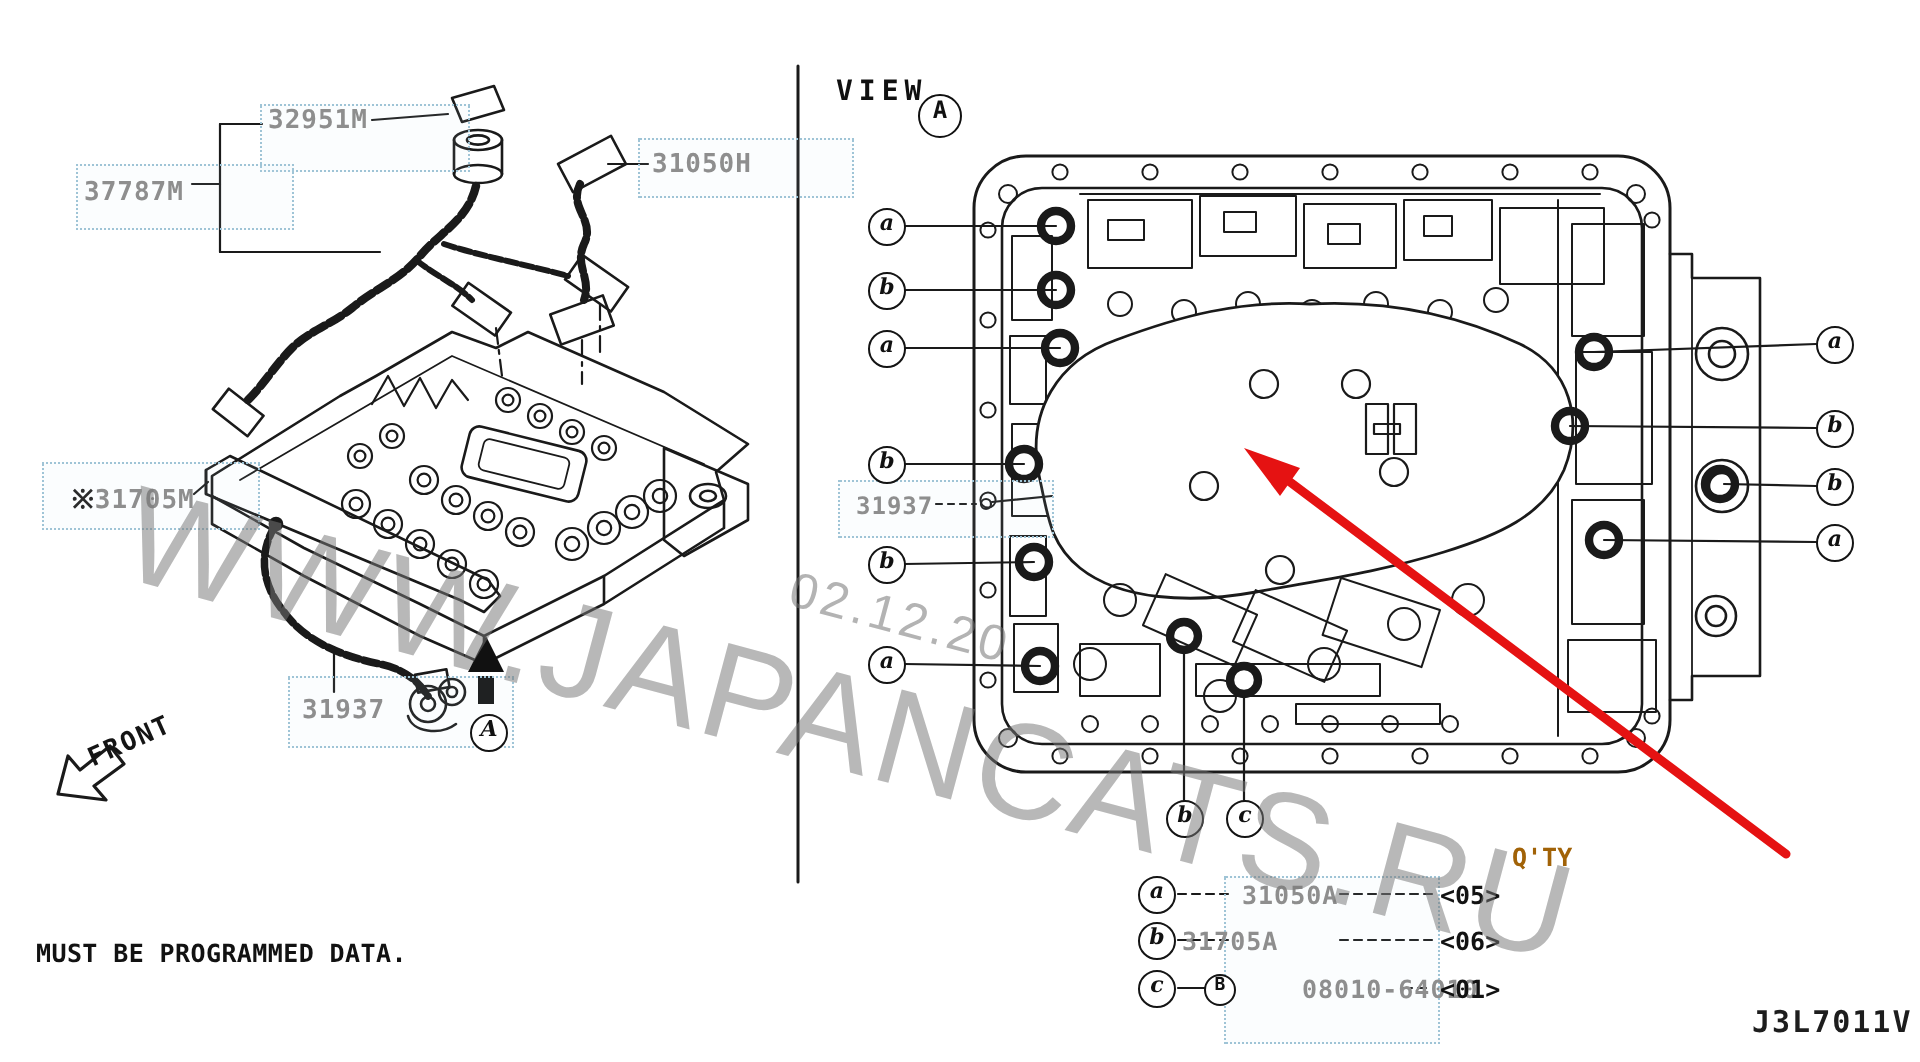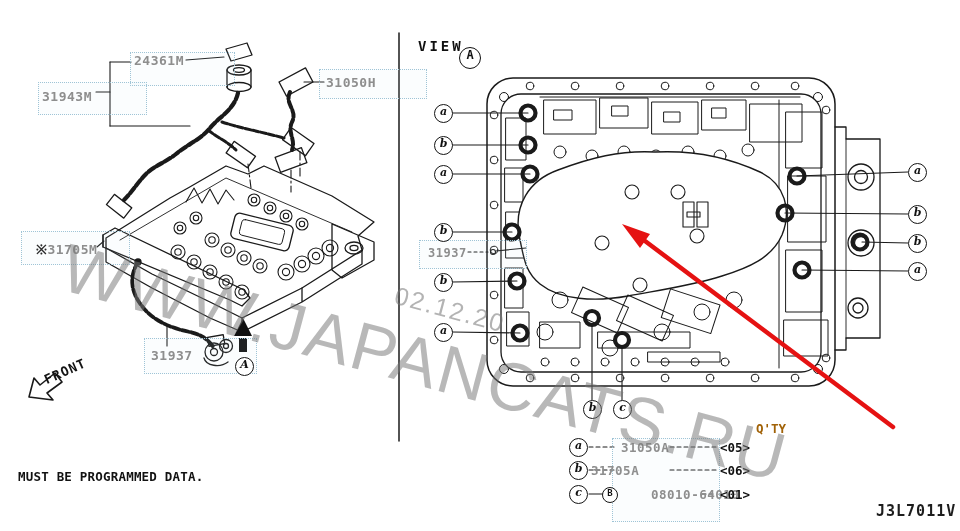--- a/index.html
+++ b/index.html
@@ -308,22 +308,22 @@
   </svg>
 
   <div class="dotbox" style="left:130px;top:52px;width:103px;height:32px;"></div>
   <div class="dotbox" style="left:38px;top:82px;width:107px;height:31px;"></div>
   <div class="dotbox" style="left:319px;top:69px;width:106px;height:28px;"></div>
   <div class="dotbox" style="left:21px;top:231px;width:107px;height:32px;"></div>
   <div class="dotbox" style="left:144px;top:338px;width:111px;height:34px;"></div>
   <div class="dotbox" style="left:419px;top:240px;width:106px;height:27px;"></div>
   <div class="dotbox" style="left:612px;top:438px;width:106px;height:82px;"></div>
 
-  <div class="lbl" style="left:134px;top:53px;">24361M</div>
-  <div class="lbl" style="left:42px;top:89px;">31943M</div>
+  <div class="lbl" style="left:134px;top:53px;">32951M</div>
+  <div class="lbl" style="left:42px;top:89px;">37787M</div>
   <div class="lbl" style="left:326px;top:75px;">31050H</div>
   <div class="lbl" style="left:36px;top:240px;">
     <span class="pref">※</span><span>31705M</span>
   </div>
   <div class="lbl" style="left:151px;top:348px;">31937</div>
   <div class="front" style="left:48px;top:372px;">FRONT</div>
   <div class="callout" style="left:235px;top:357px;">A</div>
 
   <div class="viewtitle" style="left:418px;top:38px;">VIEW</div>
   <div class="viewcirc" style="left:459px;top:47px;">A</div>

